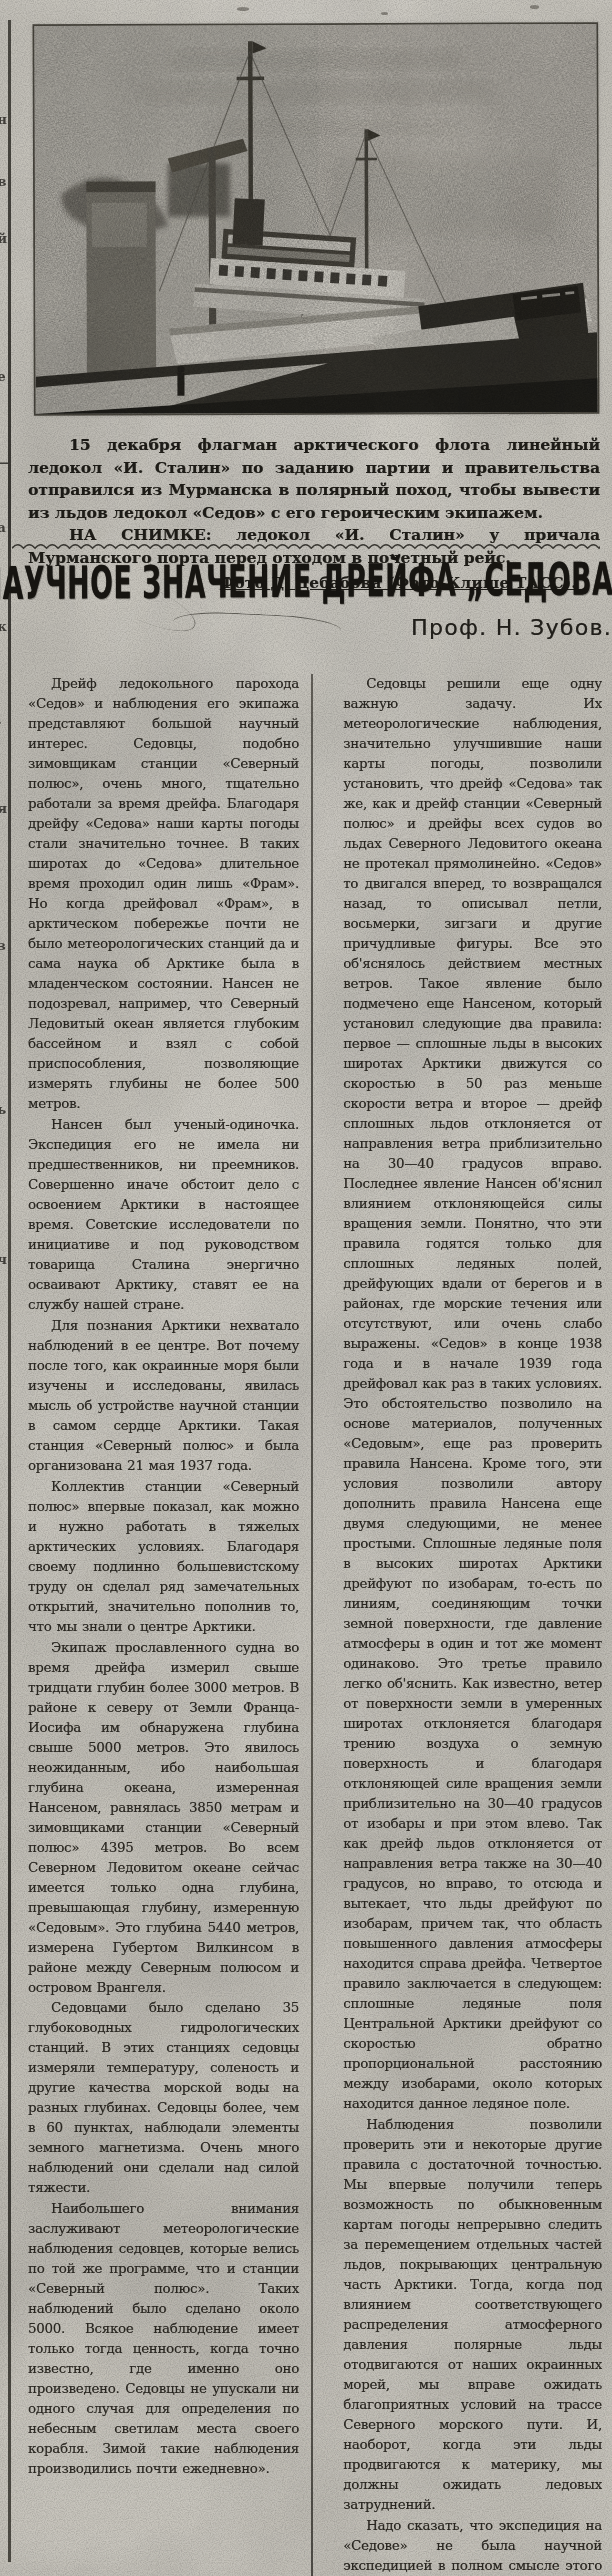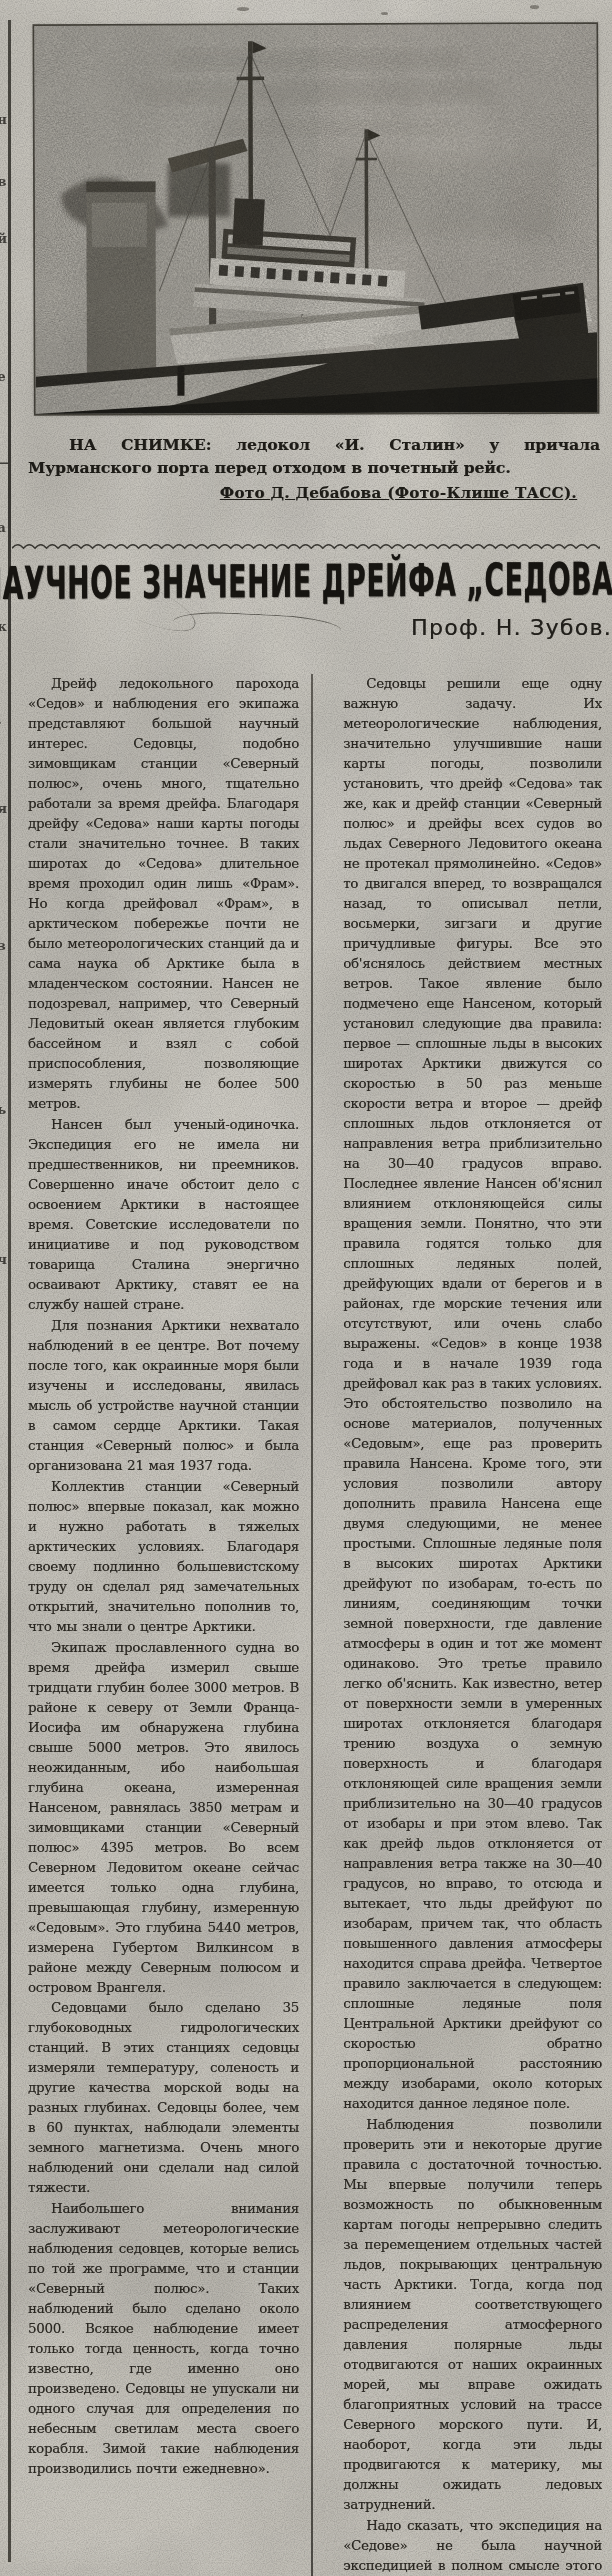--- a/index.html
+++ b/index.html
@@ -217,20 +217,21 @@
         <polygon points="0,438 634,400 634,438" fill="#21201c"></polygon>
         <rect x="160" y="392" width="8" height="26" fill="#26241f"></rect>
         <circle cx="164" cy="388" r="4" fill="#26241f"></circle>
       </g>
 
       <rect x="0" y="0" width="634" height="438" filter="url(#grain)" opacity=".5" fill="#000"></rect>
     </svg>
   </div>
 
   <div class="caption">
+    <p class="cap-indent">15 декабря флагман арктического флота линейный ледокол «И. Сталин» по заданию партии и правительства отправился из Мурманска в полярный поход, чтобы вывести из льдов ледокол «Седов» с его героическим экипажем.</p>
     <p class="cap-indent">НА СНИМКЕ: ледокол «И. Сталин» у причала Мурманского порта перед отходом в почетный рейс.</p>
     <p class="credit">Фото Д. Дебабова (Фото-Клише ТАСС).</p>
   </div>
 
   <svg class="wavy" viewBox="0 0 664 12" preserveAspectRatio="none">
     <path id="wavy-path" d="M0 7 q6.5 -8 13 0 q6.5 -8 13 0 q6.5 -8 13 0 q6.5 -8 13 0 q6.5 -8 13 0 q6.5 -8 13 0 q6.5 -8 13 0 q6.5 -8 13 0 q6.5 -8 13 0 q6.5 -8 13 0 q6.5 -8 13 0 q6.5 -8 13 0 q6.5 -8 13 0 q6.5 -8 13 0 q6.5 -8 13 0 q6.5 -8 13 0 q6.5 -8 13 0 q6.5 -8 13 0 q6.5 -8 13 0 q6.5 -8 13 0 q6.5 -8 13 0 q6.5 -8 13 0 q6.5 -8 13 0 q6.5 -8 13 0 q6.5 -8 13 0 q6.5 -8 13 0 q6.5 -8 13 0 q6.5 -8 13 0 q6.5 -8 13 0 q6.5 -8 13 0 q6.5 -8 13 0 q6.5 -8 13 0 q6.5 -8 13 0 q6.5 -8 13 0 q6.5 -8 13 0 q6.5 -8 13 0 q6.5 -8 13 0 q6.5 -8 13 0 q6.5 -8 13 0 q6.5 -8 13 0 q6.5 -8 13 0 q6.5 -8 13 0 q6.5 -8 13 0 q6.5 -8 13 0 q6.5 -8 13 0 q6.5 -8 13 0 q6.5 -8 13 0 q6.5 -8 13 0 q6.5 -8 13 0 q6.5 -8 13 0 q6.5 -8 13 0 q6.5 -8 13 0" fill="none" stroke="#2e2c27" stroke-width="1.7"></path>
   </svg>
 
   <div class="headline">
     <span>НАУЧНОЕ ЗНАЧЕНИЕ ДРЕЙФА „СЕДОВА“</span>

